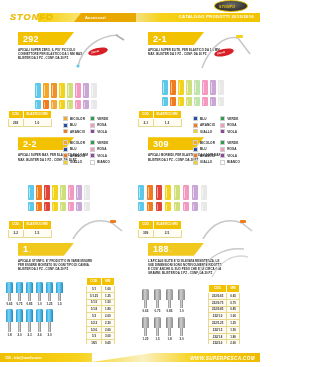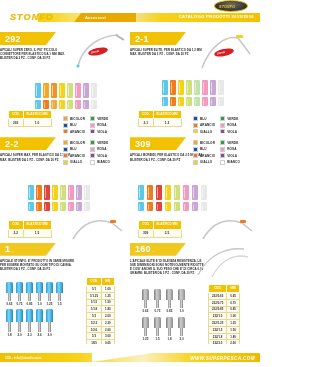--- a/index.html
+++ b/index.html
@@ -37,21 +37,21 @@
   }
   .logo-oval i {
     position:absolute; left:4px; top:4px; font-style:italic; font-size:3.5px;
     color:#f4c600; font-weight:bold; letter-spacing:.3px;
   }
   
   .grid {
     position:absolute; left:0; top:28px; width:260px; height:316px;
     display:grid; grid-template-columns:1fr 1fr; grid-template-rows:1fr 1fr 1fr;
   }
-  .cell { position:relative; padding:4px 5px 0 0; overflow:hidden; }
+  .cell { position:relative; padding:4px 5px 0 18px; overflow:hidden; }
   
   .tab {
     position:relative; width:56px; height:13px; background:#f2c200;
     clip-path:polygon(0 0, 100% 0, 82% 100%, 0 100%);
     display:flex; align-items:center;
   }
   .tab.pale { background:#f0c81e; }
   .tab-label { font-size:9px; font-weight:bold; color:#fff; margin-left:5px; letter-spacing:.2px; }
   .tab-sub { font-size:4px; color:#fff; margin-left:1px; margin-top:3px; }
   
@@ -624,21 +624,21 @@
             <td>1/65</td>
             <td>0.65</td>
           </tr>
 
     </tbody>
       </table>
   </div>
 
   <div class="cell">
     <div class="tab pale">
-      <span class="tab-label">160</span>
+      <span class="tab-label">188</span>
       <span class="tab-sub">..</span>
     </div>
     <div class="desc" style="width:74px">L'APICALE ELITE E' DI ELEVATA RESISTENZA, LE SUE DIMENSIONI SONO NOTEVOLMENTE RIDOTTE E COSI' ANCHE IL SUO PESO CHE E' DI CIRCA 0.04 GRAMMI. BLISTER DA 3 PZ - CONF. DA 20 PZ</div>
 
     <div class="pins" style="left:12px; top:50px; gap:5px;">
       <div class="pin grey-pin">
           <div class="pin-cap"></div>
           <div class="pin-stem"></div>
           <div class="pin-lbl">0.65</div>
         </div>

